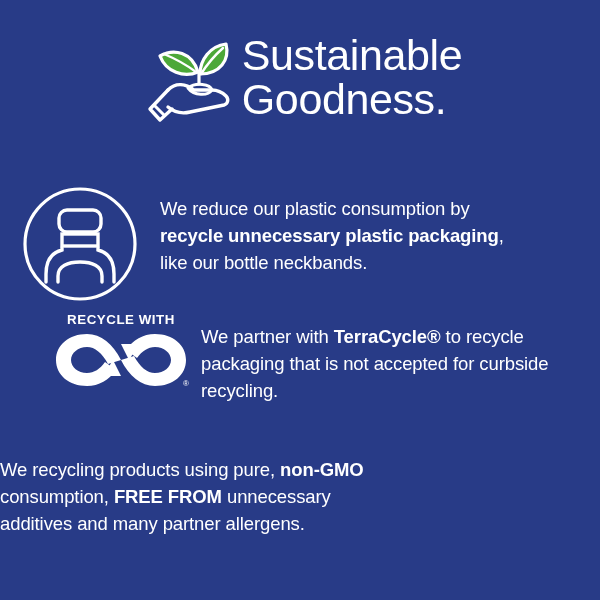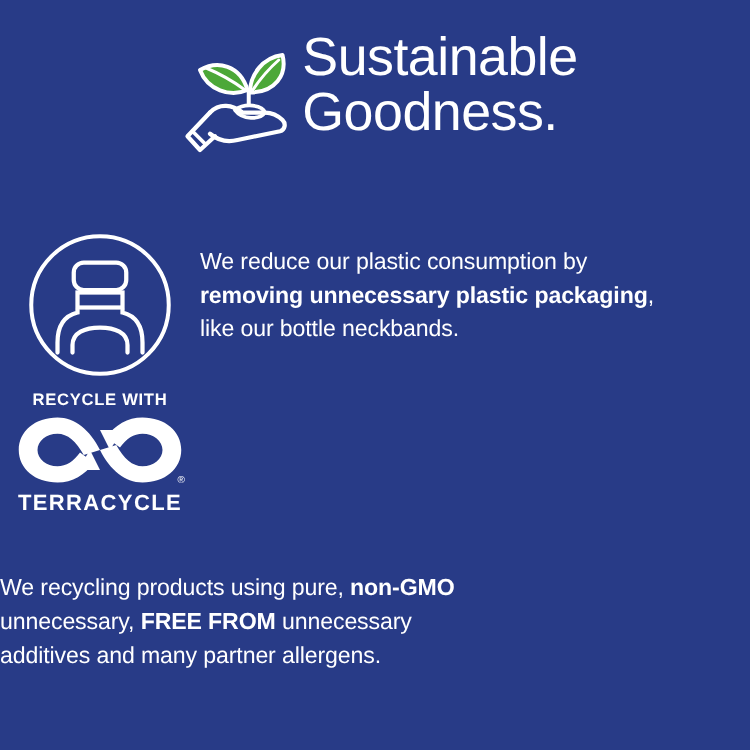--- a/index.html
+++ b/index.html
@@ -14,21 +14,21 @@
     width:600px; height:600px;
     background:#283B87;
   }
 
   
   .header {
     position:absolute;
     left:0; top:22px;
     width:600px;
     display:flex;
-    align-items:flex-start;
+    align-items:center;
     justify-content:center;
   }
   .logo-icon {
     width:104px; height:104px;
     flex:0 0 104px;
     margin-top:4px;
   }
   .header-title {
     color:#FFFFFF;
     font-size:43px;
@@ -62,21 +62,21 @@
     letter-spacing:-0.1px;
     max-width:372px;
   }
   .row-text b { font-weight:700; }
 
   #row-1 { top:186px; }
   #row-2 { top:310px; }
   #row-3 { top:444px; }
 
   #row-1 .row-icon, #row-3 .row-icon { padding-top:0px; }
-  #row-2 .row-icon { padding-top:2px; }
+  #row-2 .row-icon { padding-top:2px;margin-left:41px; }
   #row-1 .row-text { padding-top:9px; }
   #row-2 .row-text { padding-top:13px; }
   #row-3 .row-text { padding-top:12px; }
 
   .circle-icon { width:116px; height:116px; display:block; }
 
   
   .tc-badge {
     width:142px;
     display:flex;
@@ -144,21 +144,21 @@
           <rect x="40" y="48" width="36" height="12" fill="none" stroke="#FFFFFF" stroke-width="3.4"></rect>
 
           <path d="M40 62 L 40 64 C 28 67, 24 76, 24 88 L 24 96
                    M76 62 L 76 64 C 88 67, 92 76, 92 88 L 92 96" fill="none" stroke="#FFFFFF" stroke-width="3.4" stroke-linecap="round"></path>
 
           <path d="M36 96 L 36 90 C 36 80, 46 76, 58 76 C 70 76, 80 80, 80 90 L 80 96" fill="none" stroke="#FFFFFF" stroke-width="3.4" stroke-linecap="round"></path>
         </svg>
       </span>
     </div>
     <div class="row-text">
-      <span>We reduce our plastic consumption by </span><b>removing unnecessary plastic packaging</b><span>, like our bottle neckbands.</span>
+      <span>We reduce our plastic consumption by </span><b>recycle unnecessary plastic packaging</b><span>, like our bottle neckbands.</span>
     </div>
   </div>
 
   <div class="row" id="row-2">
     <div class="row-icon">
       <div class="tc-badge">
         <div class="tc-top">RECYCLE WITH</div>
 
         <span>
           <svg class="tc-loop" viewBox="0 0 136 56" aria-hidden="true">
@@ -187,24 +187,26 @@
                        C 111 15, 118 21, 118 28
                        C 118 35, 111 41, 102 41
                        C 94 41, 87 35, 81 24
                        Z"></path>
               <path d="M86 12 L 68 12 L 76 28 Z"></path>
             </g>
             <text x="130" y="54" fill="#FFFFFF" font-size="8" font-family="Liberation Sans, sans-serif">®</text>
           </svg>
         </span>
 
-        <div class="tc-bottom">TERRACYCLE</div>
       </div>
+    </div>
+    <div class="row-text">
+      <span>We partner with </span><b>TerraCycle®</b><span> to recycle packaging that is not accepted for curbside recycling.</span>
     </div>
   </div>
 
   <div class="row" id="row-3">
     <div class="row-text">
-      <span>We recycling products using pure, </span><b>non-GMO</b><span> unnecessary, </span><b>FREE FROM</b><span> unnecessary additives and many partner allergens.</span>
+      <span>We recycling products using pure, </span><b>non-GMO</b><span> consumption, </span><b>FREE FROM</b><span> unnecessary additives and many partner allergens.</span>
     </div>
   </div>
 
 </div>
 
 </body></html>

